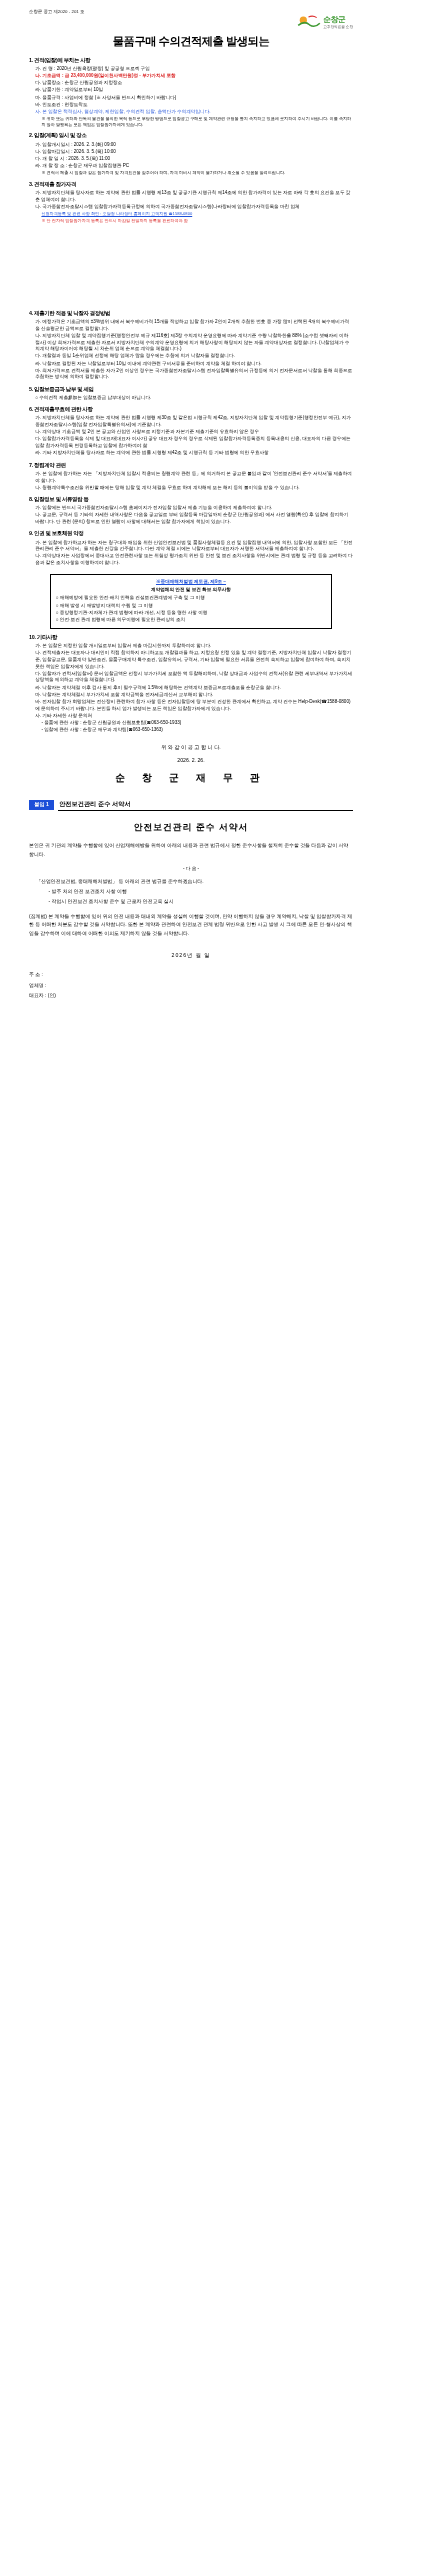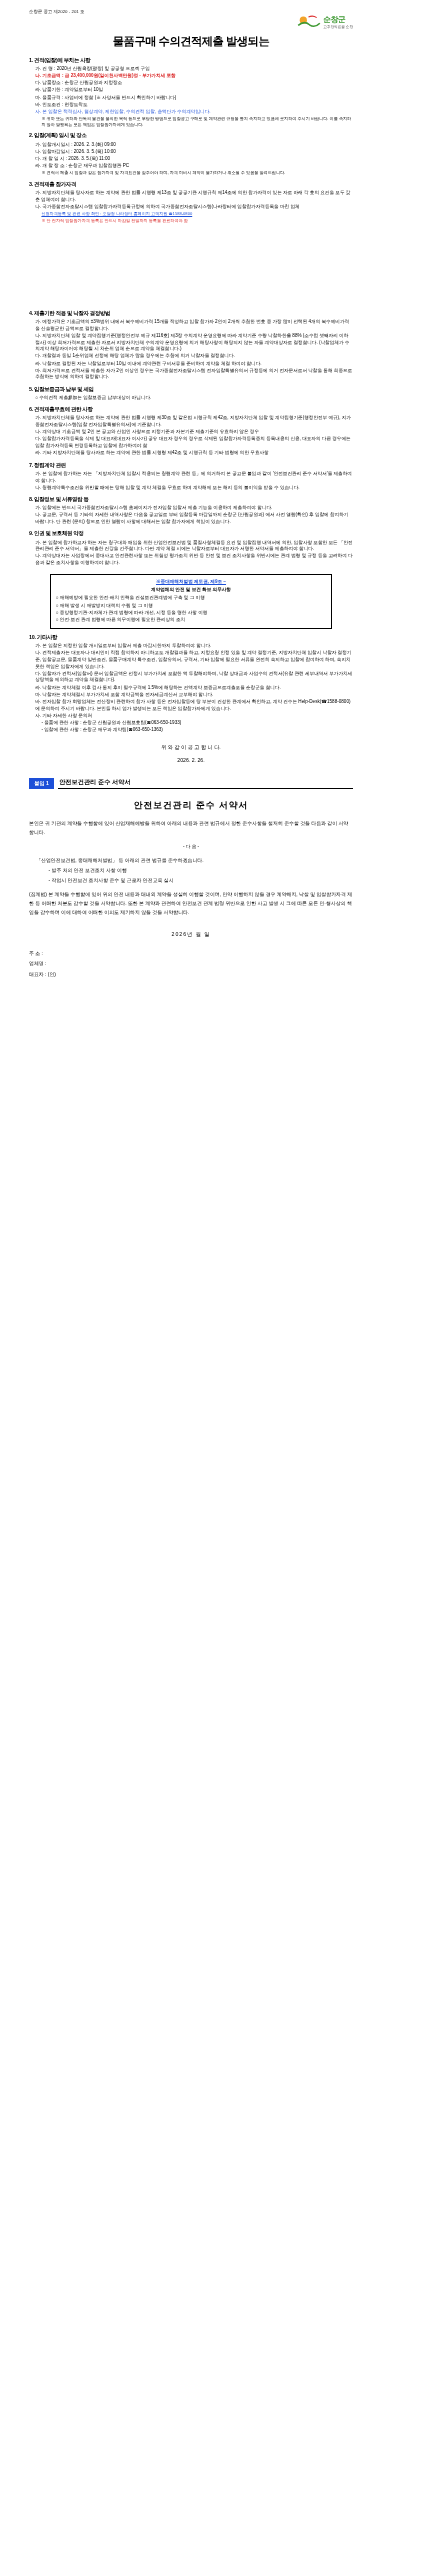--- a/index.html
+++ b/index.html
@@ -275,20 +275,21 @@
     <p class="lv1">바. 전자입찰 참가 희망업체는 전산장비 관련하여 참가 사항 등은 전자입찰등에 당 부분이 건성한 관계에서 확인하고, 계약 건수는 Help-Desk(☎1588-0800)에 문의하여 주시기 바랍니다. 본인들 하시 업가 발생되는 모든 책임은 입찰참가자에게 있습니다.</p>
     <p class="lv1">사. 기타 자세한 사항 문의처</p>
     <p class="lv2">- 물품에 관한 사항 : 순창군 산림공원과 산림보호팀(☎063-650-1933)</p>
     <p class="lv2">- 입찰에 관한 사항 : 순창군 재무과 계약팀(☎063-650-1363)</p>
   </div>
 
   <div class="closing">
     <div class="line1">위 와 같 이 공 고 합 니 다.</div>
   </div>
   <div class="date">2026.   2.   26.</div>
+  <div class="signer">순 창 군 재 무 관</div>
 
   <div class="attach-bar">
     <div class="attach-tag">붙임 1</div>
     <div class="attach-title">안전보건관리 준수 서약서</div>
   </div>
 
   <h2 class="form-title">안전보건관리 준수 서약서</h2>
 
   <div class="indent-body">본인은 귀 기관의                    계약을 수행함에 있어 산업재해예방을 위하여 아래의 내용과 관련 법규에서 정한 준수사항을 철저히 준수할 것을 다음과 같이 서약합니다.</div>
 

